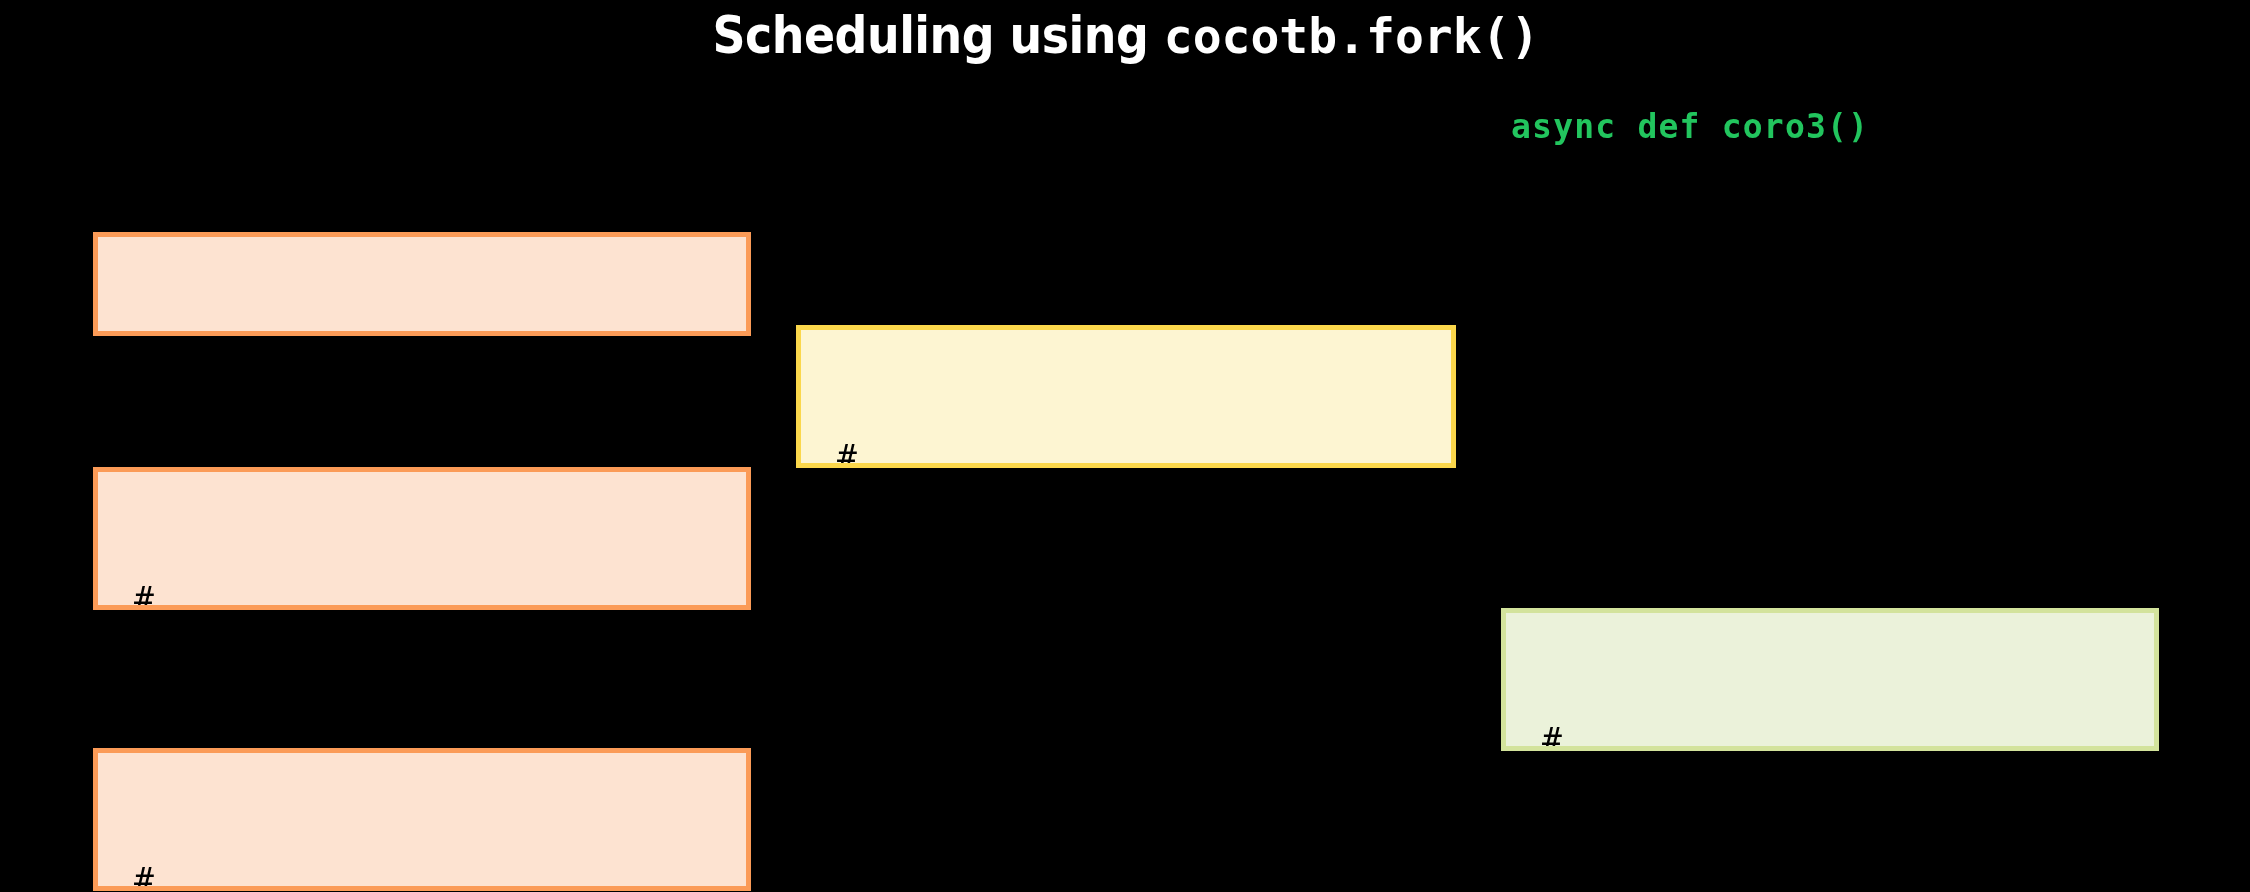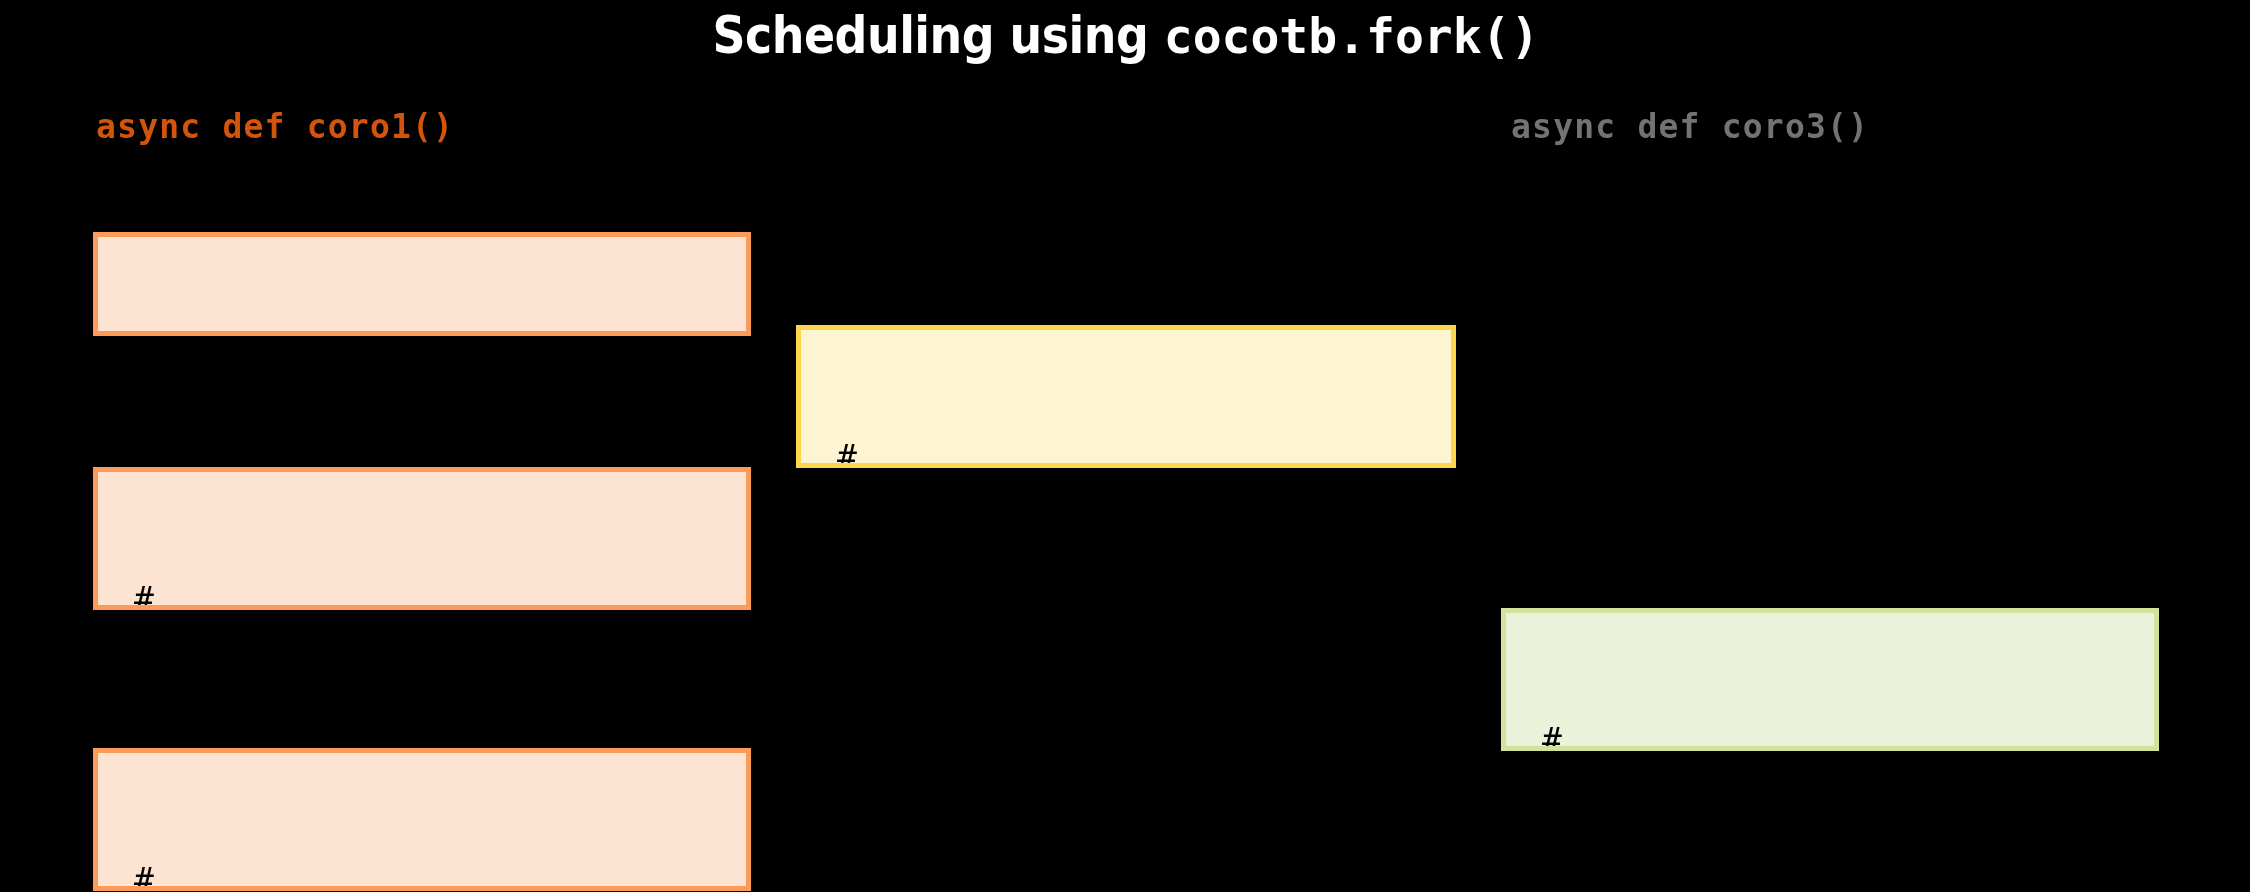--- a/index.html
+++ b/index.html
@@ -55,21 +55,21 @@
     position: absolute;
     font-family: "DejaVu Sans Mono", monospace;
     font-weight: bold;
     font-size: 33px;
     letter-spacing: 1.2px;
     white-space: nowrap;
     line-height: 1;
   }
   #col-header-1 { left: 95px;   top: 110px; color: #D4540B; }
   #col-header-2 { left: 798px;  top: 110px; color: #C19A05; }
-  #col-header-3 { left: 1510px; top: 110px; color: #737373; }
+  #col-header-3 { left: 1510px; top: 110px; color: #22c55e; }
 
   
   .code-box {
     position: absolute;
     box-sizing: border-box;
     border-style: solid;
     border-width: 5px;
     color: #000000;
     font-family: "DejaVu Sans Mono", monospace;
     font-size: 33px;
@@ -103,21 +103,20 @@
 </style>
 </head>
 <body>
 
 <div id="slide">
 
   <div id="slide-title">
     <span class="title-prose">Scheduling using </span><span class="title-code">cocotb.fork()</span>
   </div>
 
-  <div class="col-header" id="col-header-1">async def coro1()</div>
 
 
   <div class="col-header" id="col-header-3">async def coro3()</div>
 
   <div class="code-box orange" id="code-box-1">
     
   </div>
 
   <div class="code-box yellow" id="code-box-2">
     <span class="code-line"># ...</span>

